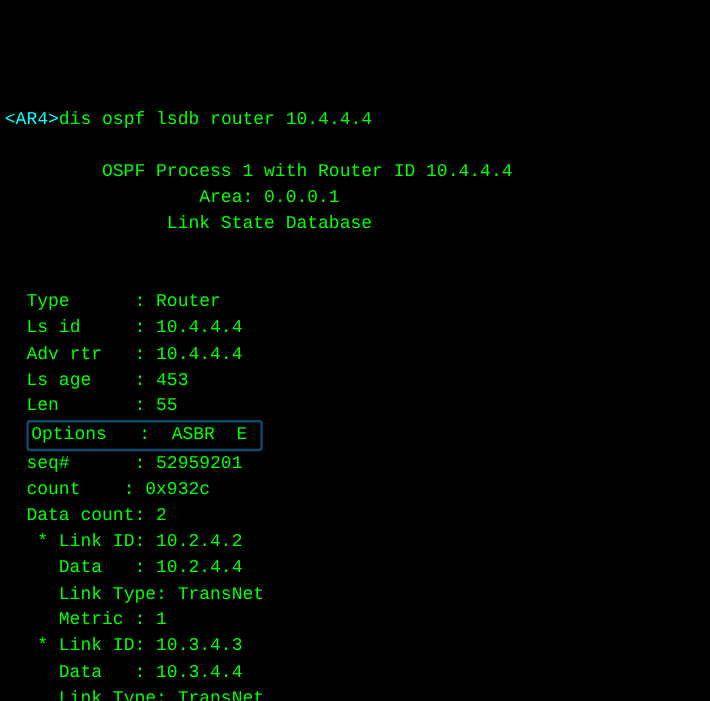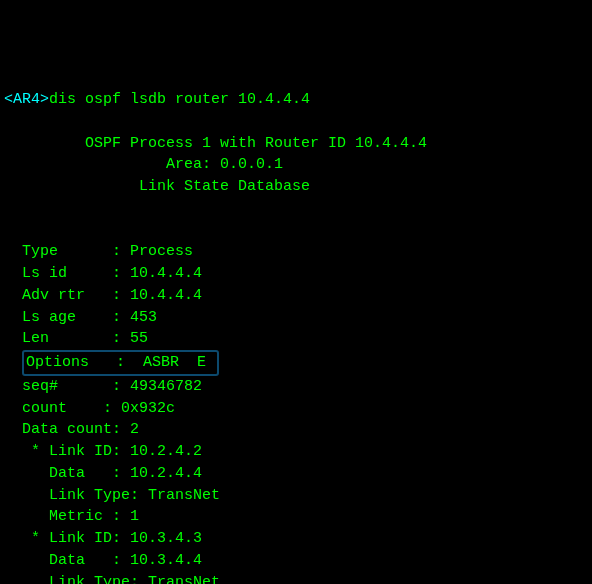--- a/index.html
+++ b/index.html
@@ -37,27 +37,27 @@
 
 
 
 <div><span class="cyan">&lt;</span><span class="cyan">AR4</span><span class="cyan">&gt;</span><span>dis ospf lsdb router 10.4.4.4</span>
 
 <span>         OSPF Process 1 with Router ID 10.4.4.4</span>
 <span>                  Area: 0.0.0.1</span>
 <span>               Link State Database</span>
 
 
-<span>  </span><span>Type      </span><span>: </span><span>Process</span>
+<span>  </span><span>Type      </span><span>: </span><span>Router</span>
 <span>  </span><span>Ls id     </span><span>: </span><span>10.4.4.4</span>
 <span>  </span><span>Adv rtr   </span><span>: </span><span>10.4.4.4</span>
 <span>  </span><span>Ls age    </span><span>: </span><span>453</span>
 <span>  </span><span>Len       </span><span>: </span><span>55</span>
 <span>  </span><span class="highlight-box"><span class="highlight-inner"><span>Options   </span><span>:</span><span>  ASBR  E </span></span></span>
-<span>  </span><span>seq#      </span><span>: </span><span>49346782</span>
+<span>  </span><span>seq#      </span><span>: </span><span>52959201</span>
 <span>  </span><span>count    </span><span>: </span><span>0x932c</span>
 <span>  </span><span>Data count</span><span>: </span><span>2</span>
 <span>   </span><span>* Link ID: </span><span>10.2.4.2</span>
 <span>     </span><span>Data   : </span><span>10.2.4.4</span>
 <span>     </span><span>Link Type: </span><span>TransNet</span>
 <span>     </span><span>Metric : </span><span>1</span>
 <span>   </span><span>* Link ID: </span><span>10.3.4.3</span>
 <span>     </span><span>Data   : </span><span>10.3.4.4</span>
 <span>     </span><span>Link Type: </span><span>TransNet</span>
 </div>

